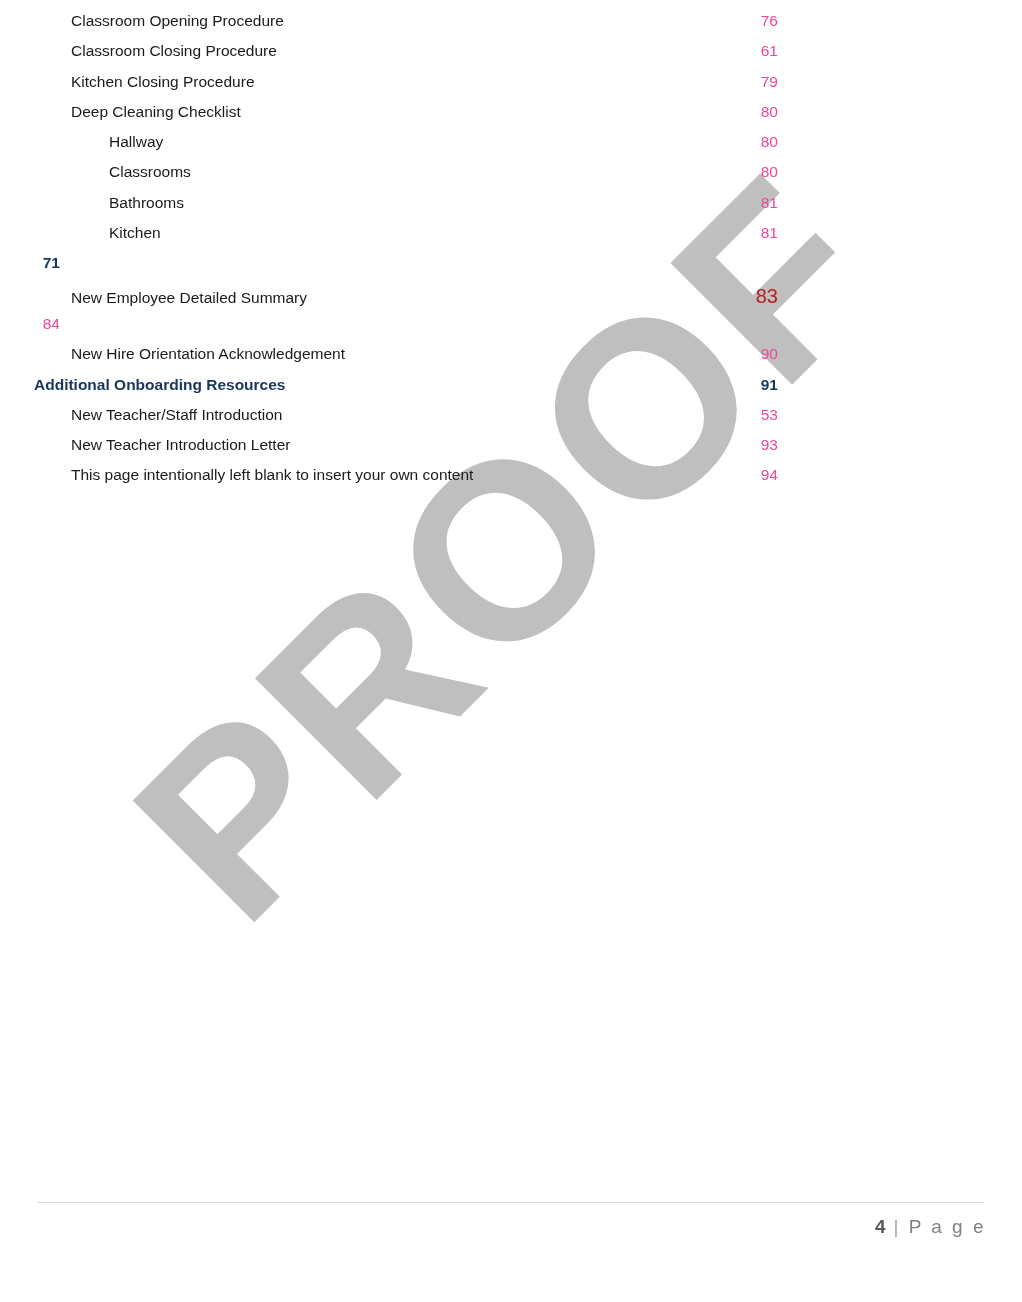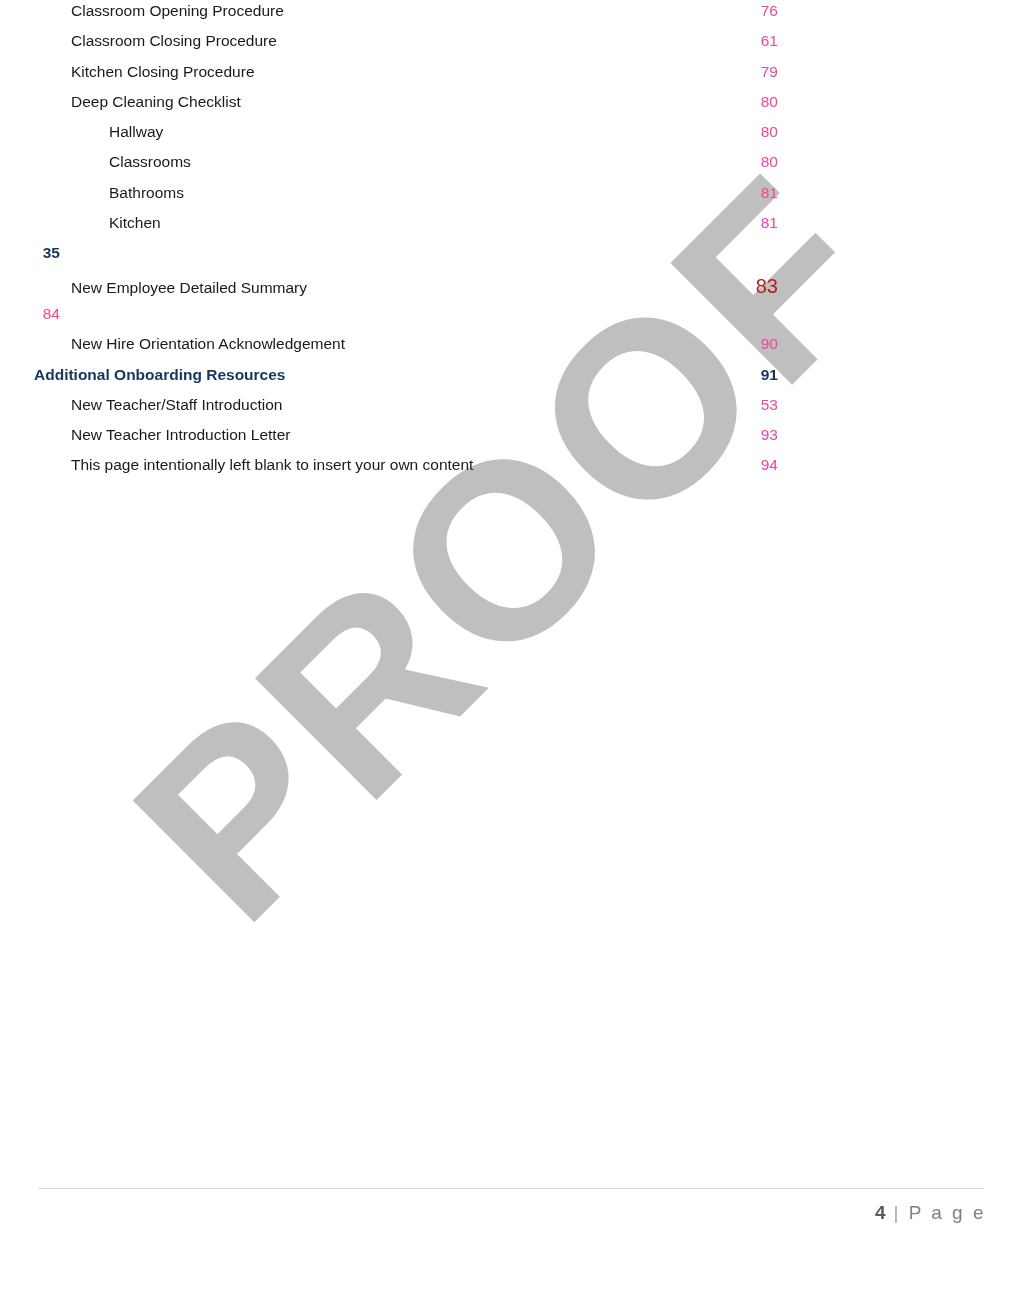--- a/index.html
+++ b/index.html
@@ -40,21 +40,21 @@
     transform: rotate(-45deg);
     transform-origin: center center;
     letter-spacing: 6px;
     white-space: nowrap;
   }
 
   
   .toc {
     position: absolute;
     left: 0;
-    top: 2px;
+    top: 12px;
     width: 812px;
     z-index: 2;
   }
   .toc-row {
     display: flex;
     align-items: baseline;
     justify-content: space-between;
     margin: 0 auto;
     width: 744px;
     padding: 0;
@@ -88,21 +88,21 @@
     font-size: 20px;
     color: #b91c1c;
   }
 
   
   .footer {
     position: absolute;
     left: 0;
     bottom: 0;
     width: 1022px;
-    height: 114px;
+    height: 100px;
     z-index: 3;
   }
   .footer-rule {
     position: absolute;
     left: 38px;
     top: 0;
     width: 946px;
     height: 1px;
     background: #d9d9d9;
   }
@@ -159,21 +159,21 @@
       </div>
       <div class="toc-row lvl-2">
         <span class="toc-title">Bathrooms</span>
         <span class="toc-page">81</span>
       </div>
       <div class="toc-row lvl-2">
         <span class="toc-title">Kitchen</span>
         <span class="toc-page">81</span>
       </div>
       <div class="toc-row lvl-0 lvl-h">
-        <span class="toc-page">35</span>
+        <span class="toc-page">71</span>
       </div>
       <div class="toc-row lvl-1 emph">
         <span class="toc-title">New Employee Detailed Summary</span>
         <span class="toc-page">83</span>
       </div>
       <div class="toc-row lvl-1">
         <span class="toc-page">84</span>
       </div>
       <div class="toc-row lvl-1">
         <span class="toc-title">New Hire Orientation Acknowledgement</span>

